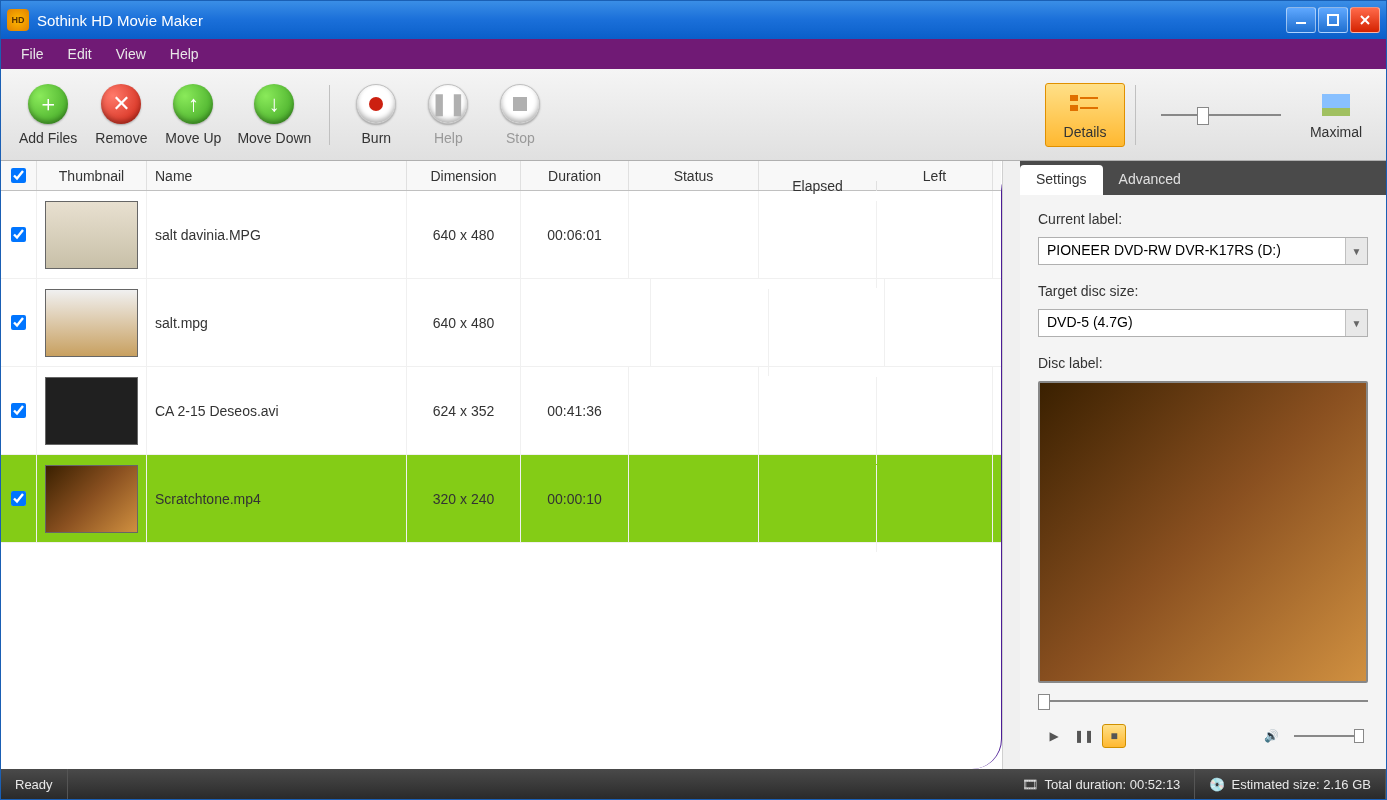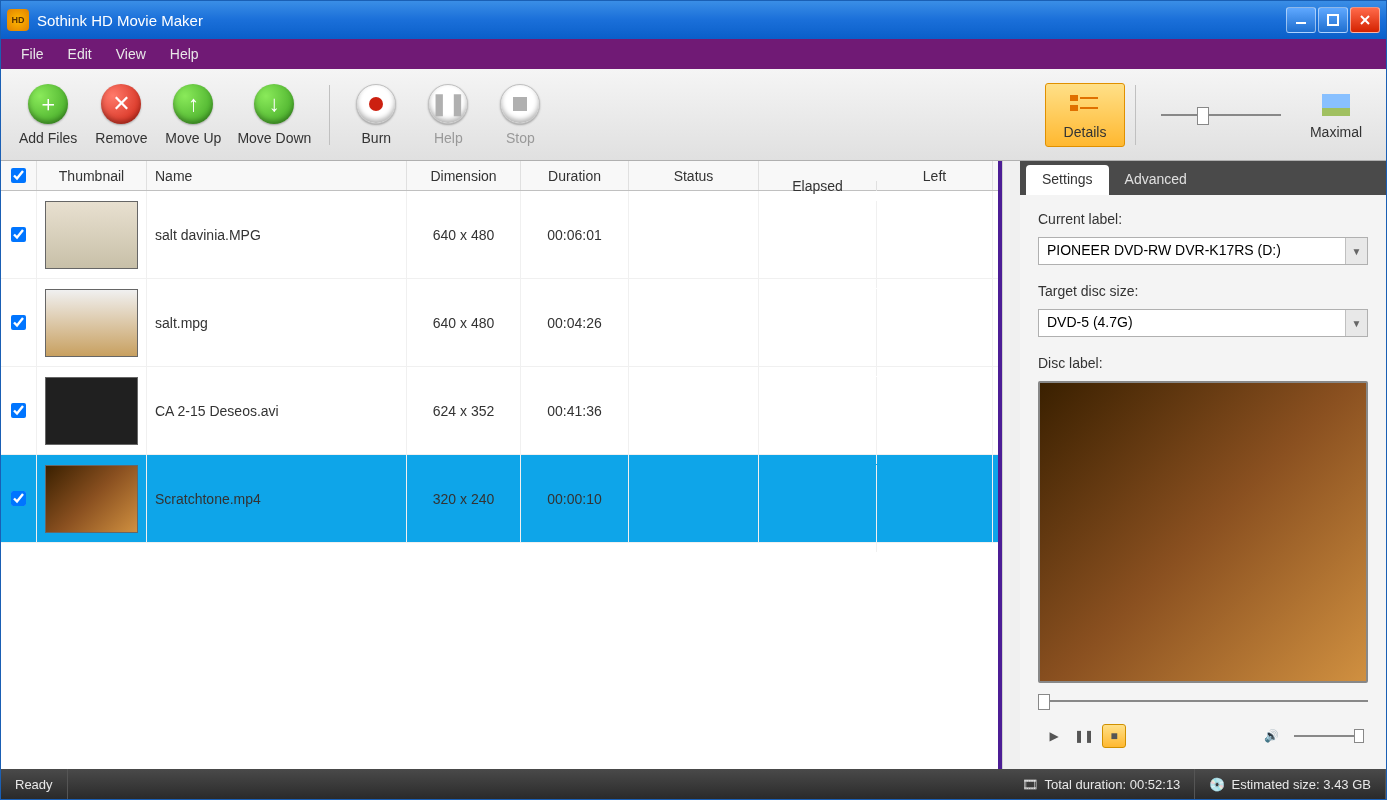--- a/index.html
+++ b/index.html
@@ -28,39 +28,39 @@
 .tsep{width:1px;height:60px;background:#c0c0c0;margin:0 10px;}
 .tspacer{flex:1;}
 .viewbtn{display:flex;flex-direction:column;align-items:center;padding:6px 12px;cursor:pointer;min-width:80px;border-radius:3px;}
 .viewbtn.active{background:linear-gradient(to bottom,#ffe088,#ffb830);border:1px solid #e09000;}
 .viewbtn .vicon{width:36px;height:30px;display:flex;align-items:center;justify-content:center;}
 .viewbtn .lbl{margin-top:4px;font-size:14px;color:#333;}
 .zoom-slider{width:120px;display:flex;align-items:center;margin:0 15px;}
 .zoom-slider .track{flex:1;height:2px;background:#888;position:relative;}
 .zoom-slider .thumb{position:absolute;left:30%;top:-7px;width:12px;height:18px;background:#fff;border:1px solid #888;}
 .content{flex:1;display:flex;overflow:hidden;}
-.table-area{flex:1;display:flex;flex-direction:column;border-right:4px solid #4c1d95;}
+.table-area{flex:1;display:flex;flex-direction:column;border-right:1px solid #4c1d95;border-radius:30px;}
 .thead{display:flex;height:30px;border-bottom:1px solid #c0c0c0;background:#f8f8f8;}
 .thead .th{padding:5px 8px;border-right:1px solid #e0e0e0;font-size:14px;color:#333;display:flex;align-items:center;}
 .tbody{flex:1;overflow-y:auto;}
 .trow{display:flex;height:88px;border-bottom:1px solid #f0f0f0;align-items:center;}
-.trow.selected{background:#0ea5e9;}
+.trow.selected{background:#84cc16;}
 .trow .td{padding:4px 8px;border-right:1px solid #f0f0f0;font-size:14px;color:#333;height:100%;display:flex;align-items:center;}
 .col-chk{width:36px;justify-content:center;}
 .col-thumb{width:110px;justify-content:center;}
 .col-name{width:260px;}
 .col-dim{width:114px;justify-content:center;}
 .col-dur{width:108px;justify-content:center;}
 .col-status{width:130px;justify-content:center;}
 .col-elapsed{width:118px;justify-content:center;margin-top:20px;}
 .col-left{width:116px;justify-content:center;}
 .thumb-img{width:96px;height:68px;background:#888;border:1px solid #666;display:flex;align-items:center;justify-content:center;font-size:9px;color:#fff;overflow:hidden;}
 .scrollbar-v{width:18px;background:#f0f0f0;border-left:1px solid #d0d0d0;}
 .right-panel{width:366px;display:flex;flex-direction:column;background:#f4f4f4;}
-.tabs{height:34px;display:flex;background:#4a4a4a;padding-left:6px;padding-top:4px;}
+.tabs{height:34px;display:flex;background:#4a4a4a;padding-top:4px;}
 .tab{padding:6px 16px;font-size:14px;color:#e0e0e0;cursor:pointer;border-radius:4px 4px 0 0;}
 .tab.active{background:#fff;color:#333;}
 .panel-body{flex:1;padding:16px 18px;display:flex;flex-direction:column;gap:10px;overflow:hidden;}
 .field-label{font-size:14px;color:#333;}
 .dropdown{display:flex;height:28px;border:1px solid #b0b0b0;background:#fff;}
 .dropdown .dd-text{flex:1;padding:4px 8px;font-size:14px;}
 .dropdown .dd-arrow{width:22px;background:#e8e8e8;border-left:1px solid #c0c0c0;display:flex;align-items:center;justify-content:center;font-size:10px;color:#666;}
 .preview{flex:1;background:linear-gradient(135deg,#3a2000,#8a5020,#d09040);border:2px solid #888;border-radius:2px;min-height:200px;}
 .preview-seek{height:16px;display:flex;align-items:center;}
 .preview-seek .track{flex:1;height:2px;background:#888;position:relative;}
@@ -198,21 +198,20 @@
           </div>
           <div class="trow">
             <div class="td col-chk">
               <input type="checkbox" checked="" style="">
             </div>
             <div class="td col-thumb">
               <div class="thumb-img" style="background:linear-gradient(#f0f0f0,#c8a060)"></div>
             </div>
             <div class="td col-name">salt.mpg</div>
             <div class="td col-dim">640 x 480</div>
-            <div class="td col-dur">00:04:26</div>
             <div class="td col-status"></div>
             <div class="td col-elapsed"></div>
             <div class="td col-left"></div>
           </div>
           <div class="trow">
             <div class="td col-chk">
               <input type="checkbox" checked="" style="">
             </div>
             <div class="td col-thumb">
               <div class="thumb-img" style="background:#202020"></div>
@@ -281,16 +280,16 @@
 
   <div class="statusbar">
     <div class="sec">Ready</div>
     <div class="spacer"></div>
     <div class="sec">
       <span>🎞</span>
       <span>Total duration: 00:52:13</span>
     </div>
     <div class="sec">
       <span>💿</span>
-      <span>Estimated size: 3.43 GB</span>
+      <span>Estimated size: 2.16 GB</span>
     </div>
   </div>
 </div>
 
 </body></html>

